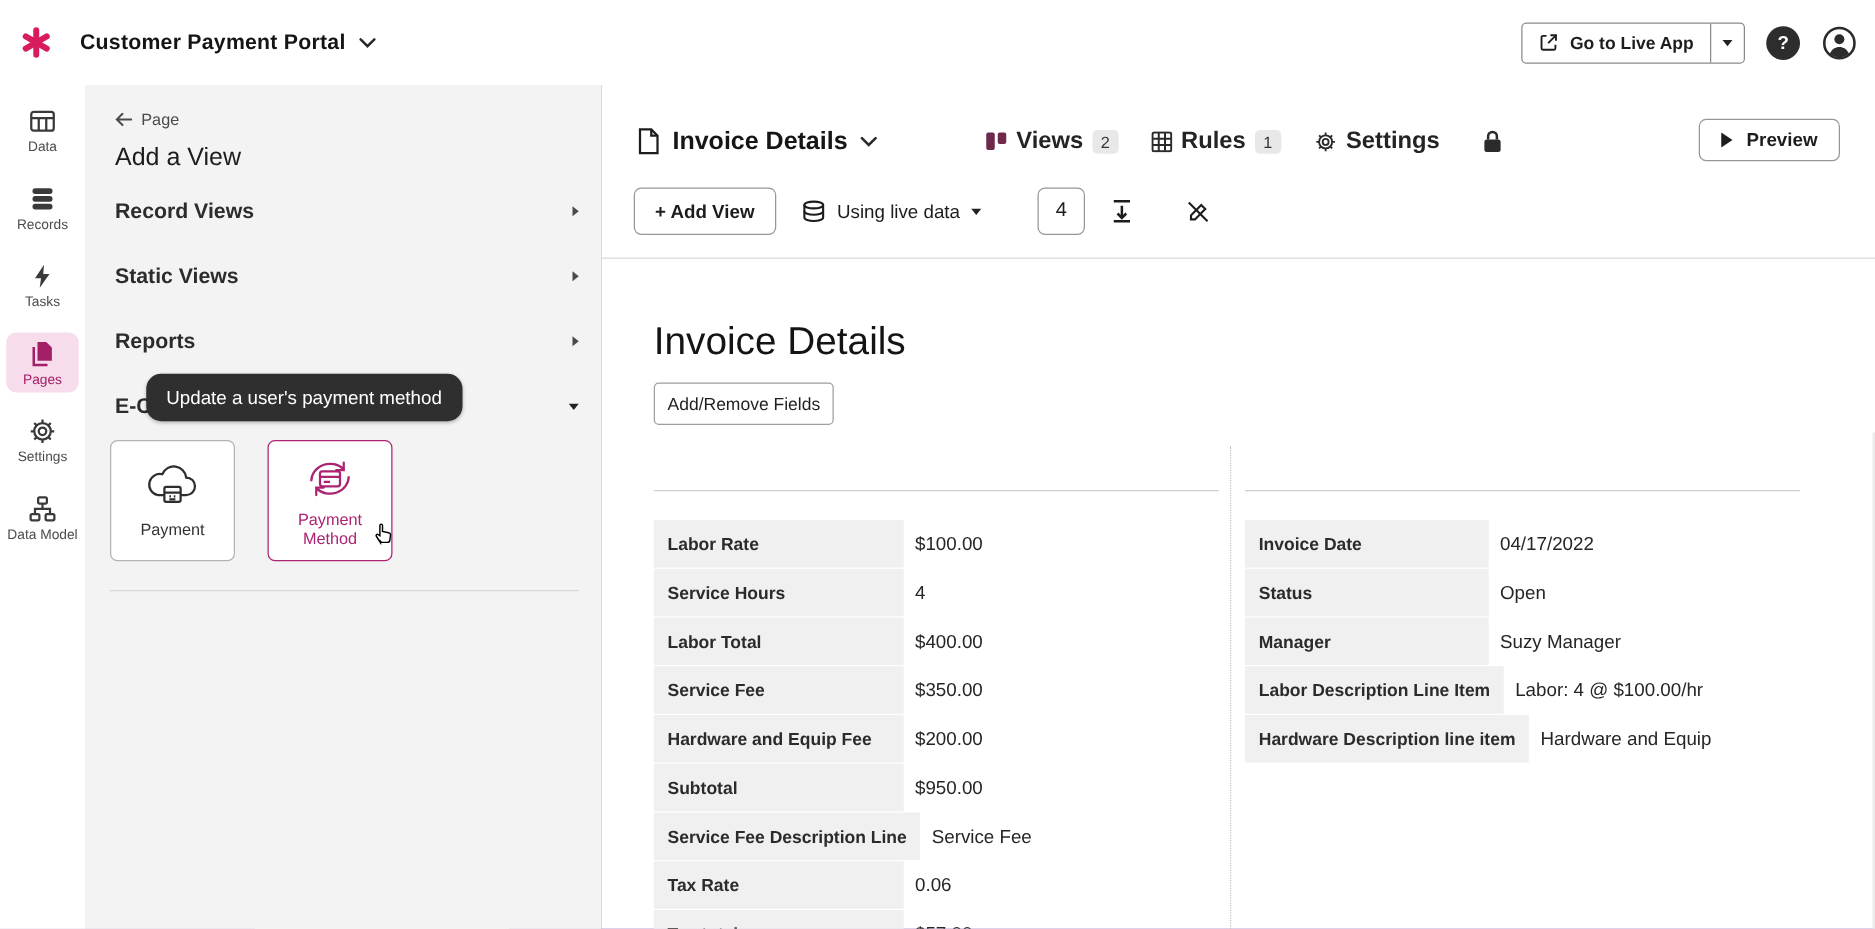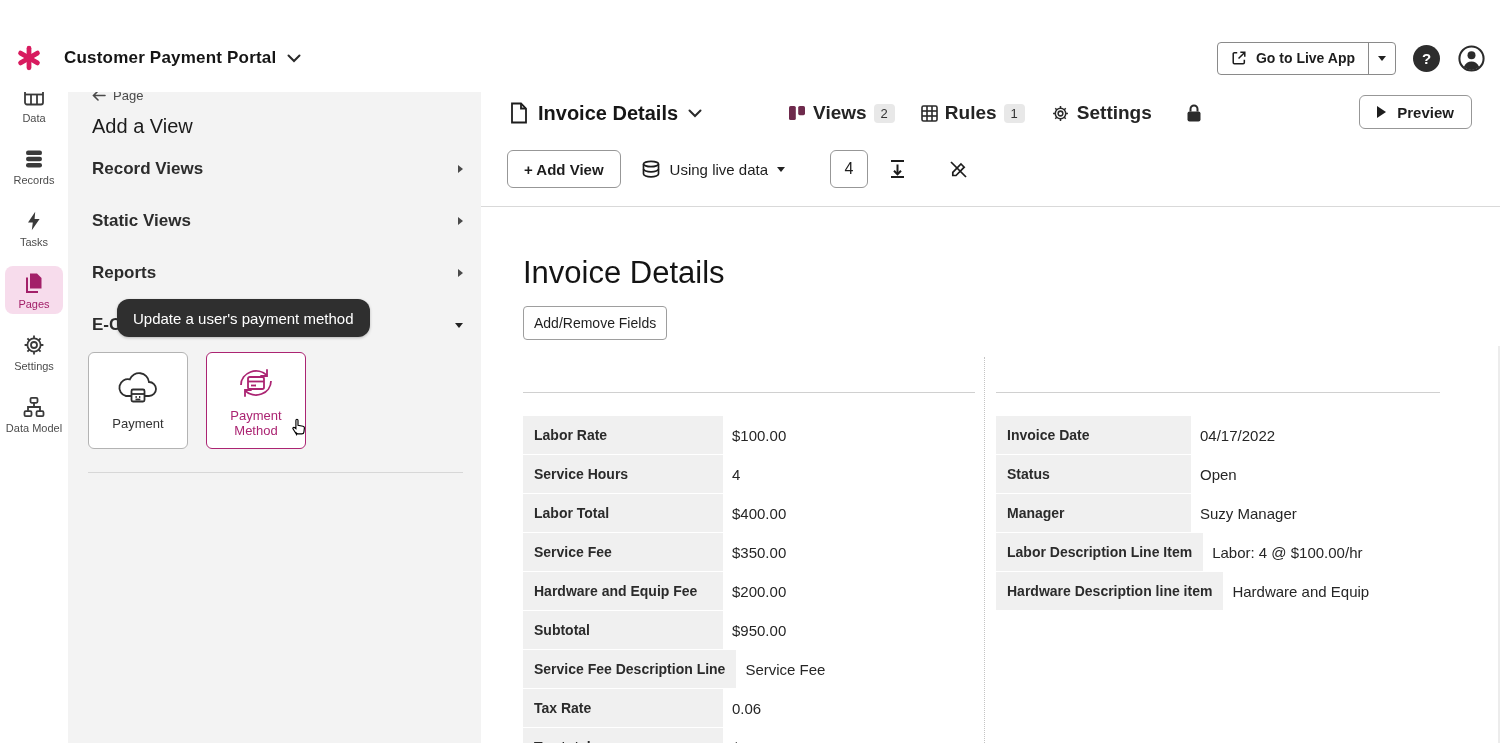--- a/index.html
+++ b/index.html
@@ -5,21 +5,21 @@
   * { margin:0; padding:0; box-sizing:border-box; }
   html,body { width:1500px; height:743px; }
   body {
     position:relative; overflow:hidden; background:#fff;
     font-family:"Liberation Sans", sans-serif; color:#222;
   }
   svg { display:block; }
 
   
   .topbar { position:absolute; top:0; left:0; width:1500px; height:68px; background:#fff;
-            display:flex; align-items:center; padding:0 14px 0 16px; z-index:10;margin-top:24px; }
+            display:flex; align-items:center; padding:0 14px 0 16px; z-index:10; }
   .logo { width:26px; height:26px; margin-right:22px; cursor:pointer; }
   .app-title { font-size:17px; font-weight:bold; color:#151515; letter-spacing:.2px; }
   .title-caret { margin-left:11px; cursor:pointer; }
   .topbar-right { margin-left:auto; display:flex; align-items:center; gap:17px; }
   .live-btn { display:flex; border:1px solid #8a8a8a; border-radius:4px; height:33px; align-items:stretch; background:#fff; cursor:pointer; }
   .live-main { display:flex; align-items:center; gap:9px; padding:8px 13px; font-size:14px; font-weight:bold; color:#1d1d1d; }
   .live-caret { width:27px; border-left:1px solid #8a8a8a; display:flex; align-items:center; justify-content:center; }
   .help-circle { width:27px; height:27px; border-radius:50%; background:#2d2d2d; color:#fff; font-weight:bold;
                  font-size:15px; display:flex; align-items:center; justify-content:center; cursor:pointer; }
 
@@ -39,21 +39,21 @@
   .sidebar { position:absolute; top:68px; left:68px; width:413px; bottom:0; background:#f3f3f3; }
   .sidebar-inner { position:relative; height:100%; padding:20px 18px 0 24px; }
   .back-row { display:flex; align-items:center; gap:7px; font-size:13px; color:#4a4a4a; cursor:pointer; }
   .sidebar-title { margin-top:10px; font-size:20px; line-height:26px; color:#1c1c1c; font-weight:normal; }
   .sections { margin-top:4px; }
   .section-row { height:52px; display:flex; align-items:center; justify-content:space-between; cursor:pointer; }
   .section-label { font-size:17px; font-weight:bold; color:#2c2c2c; white-space:nowrap; }
   .tooltip { position:absolute; left:49px; top:231px; height:38px; background:#2f2f2f; color:#fff; font-size:15px;
              display:flex; align-items:center; padding:0 16px; border-radius:12px; white-space:nowrap; z-index:6;
              box-shadow:0 1px 3px rgba(0,0,0,.25); }
-  .cards { position:absolute; left:20px; top:284px; display:flex; gap:18px; }
+  .cards { position:absolute; left:20px; top:284px; display:flex; gap:26px; }
   .view-card { width:100px; height:97px; background:#fff; border:1px solid #b3b3b3; border-radius:6px;
                display:flex; flex-direction:column; align-items:center; justify-content:center; gap:6px;
                cursor:pointer; position:relative; }
   .view-card .card-label { font-size:13px; line-height:1.15; color:#333; text-align:center; padding:0 4px; }
   .view-card.selected { border:1.5px solid #ab2472; }
   .view-card.selected .card-label { color:#ab2472; }
   .cursor-hand { position:absolute; right:-2px; bottom:12px; }
   .sidebar-divider { position:absolute; left:20px; right:18px; top:404px; height:1px; background:#d7d7d7; }
 
   

